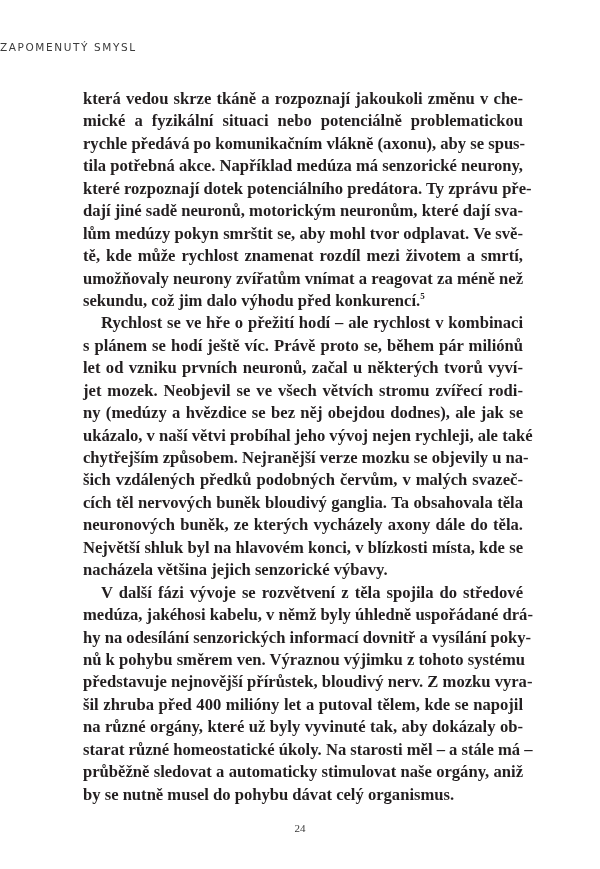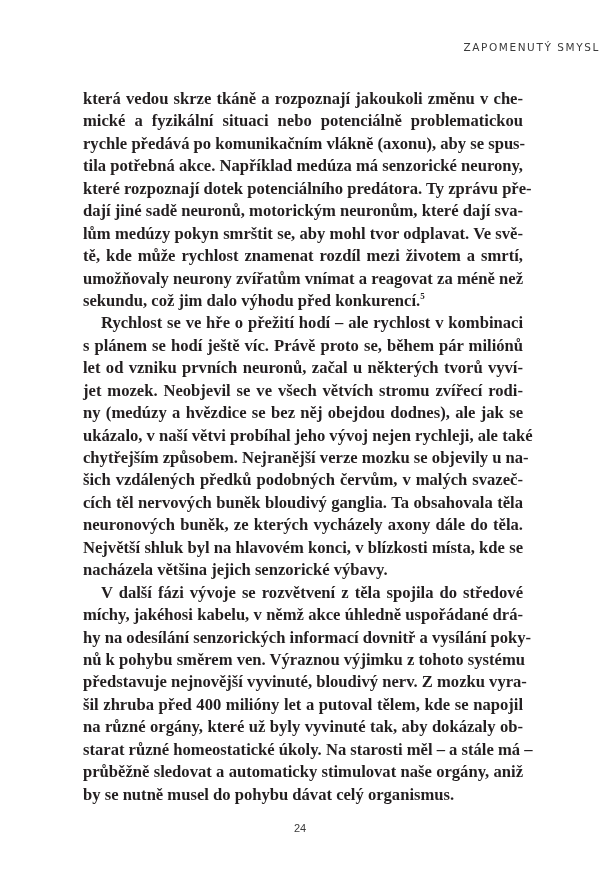--- a/index.html
+++ b/index.html
@@ -13,21 +13,21 @@
       position: relative;
       overflow: hidden;
       font-family: "Liberation Serif", "DejaVu Serif", serif;
       color: #231f20;
     }
     .running-head {
       position: absolute;
       top: 41px;
       left: 0;
       width: 600px;
-      text-align: right;
+      text-align: left;
       font-family: "DejaVu Sans", "Liberation Sans", sans-serif;
       font-size: 10.5px;
       letter-spacing: 1.6px;
       color: #3a3a3a;
       font-weight: normal;
     }
     .body-text {
       position: absolute;
       top: 88px;
       left: 83px;
@@ -53,21 +53,21 @@
       font-size: 9px;
       vertical-align: 7px;
       line-height: 0;
     }
     .page-number {
       position: absolute;
       top: 822px;
       left: 0;
       width: 600px;
       text-align: center;
-      font-family: Liberation Sans, sans-serif;
+      font-family: Liberation Serif, serif;
       font-size: 11px;
       color: #3a3a3a;
     }
   </style>
 </head>
 <body>
 
 <div class="running-head">ZAPOMENUTÝ SMYSL</div>
 
 <div class="body-text">
@@ -95,24 +95,24 @@
     <span class="line">chytřejším způsobem. Nejranější verze mozku se objevily u na-</span>
     <span class="line">šich vzdálených předků podobných červům, v malých svazeč-</span>
     <span class="line">cích těl nervových buněk bloudivý ganglia. Ta obsahovala těla</span>
     <span class="line">neuronových buněk, ze kterých vycházely axony dále do těla.</span>
     <span class="line">Největší shluk byl na hlavovém konci, v blízkosti místa, kde se</span>
     <span class="line last">nacházela většina jejich senzorické výbavy.</span>
   </div>
 
   <div>
     <span class="line indent">V další fázi vývoje se rozvětvení z těla spojila do středové</span>
-    <span class="line">míchy, jakéhosi kabelu, v němž akce úhledně uspořádané drá-</span>
+    <span class="line">medúza, jakéhosi kabelu, v němž byly úhledně uspořádané drá-</span>
     <span class="line">hy na odesílání senzorických informací dovnitř a vysílání poky-</span>
     <span class="line">nů k pohybu směrem ven. Výraznou výjimku z tohoto systému</span>
-    <span class="line">představuje nejnovější vyvinuté, bloudivý nerv. Z mozku vyra-</span>
+    <span class="line">představuje nejnovější přírůstek, bloudivý nerv. Z mozku vyra-</span>
     <span class="line">šil zhruba před 400 milióny let a putoval tělem, kde se napojil</span>
     <span class="line">na různé orgány, které už byly vyvinuté tak, aby dokázaly ob-</span>
     <span class="line">starat různé homeostatické úkoly. Na starosti měl – a stále má –</span>
     <span class="line">průběžně sledovat a automaticky stimulovat naše orgány, aniž</span>
     <span class="line last">by se nutně musel do pohybu dávat celý organismus.</span>
   </div>
 </div>
 
 <div class="page-number">24</div>
 

